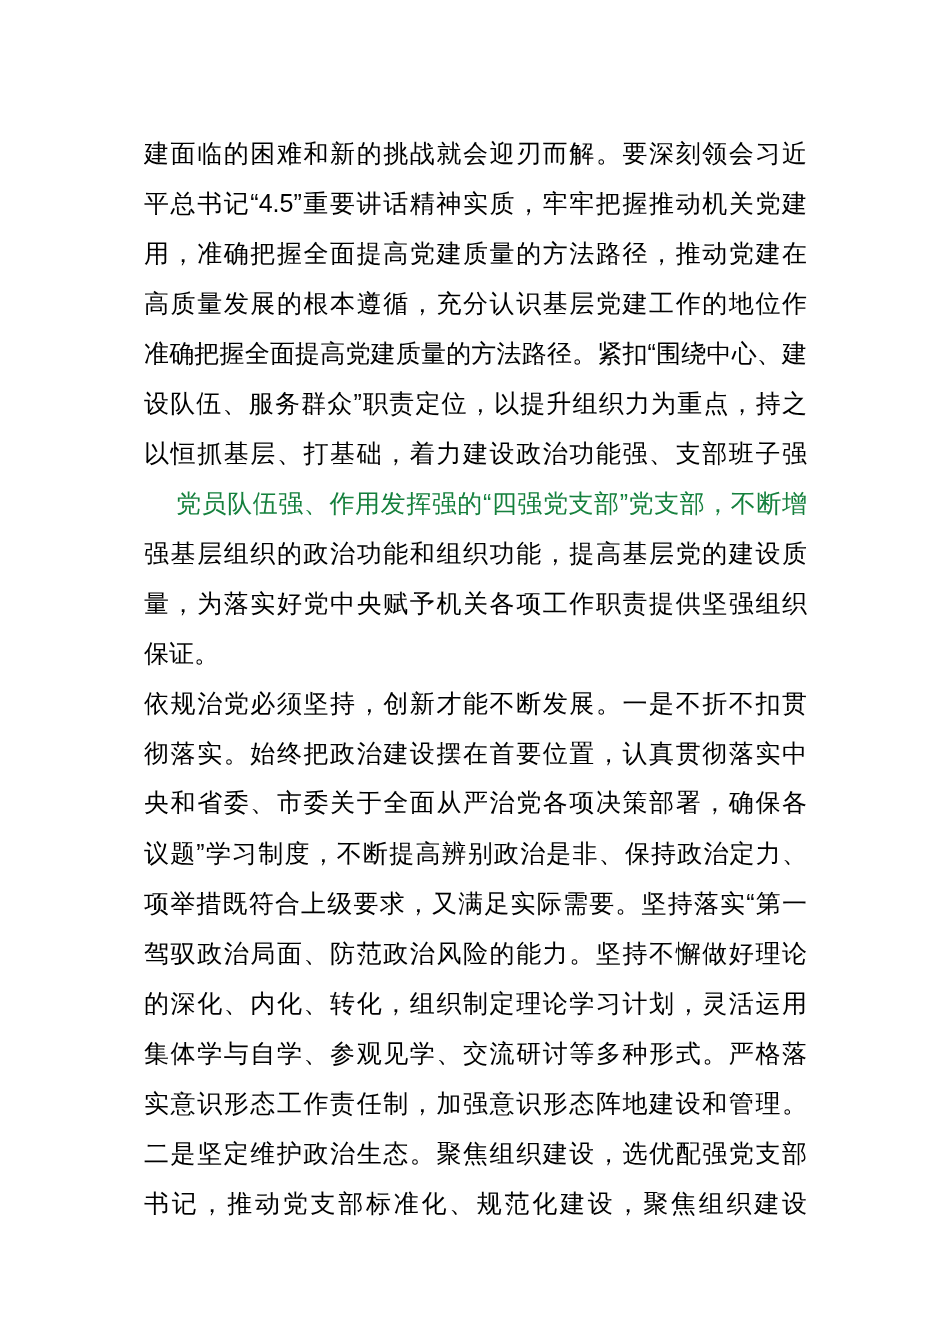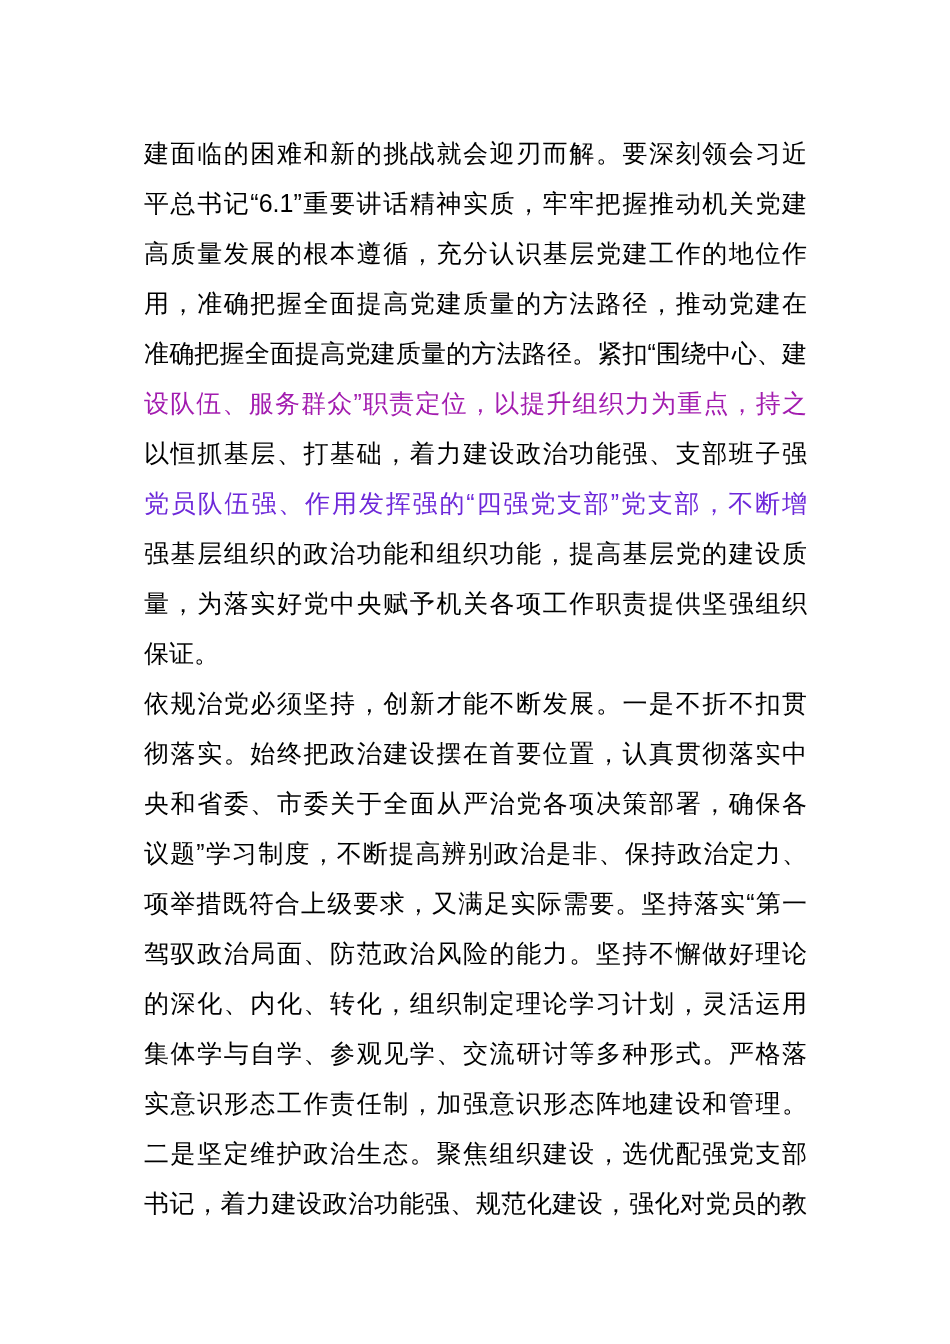--- a/index.html
+++ b/index.html
@@ -40,35 +40,35 @@
     text-align: right;
     text-align-last: left;
   }
 </style>
 </head>
 <body>
 
 <div class="page" style="background: rgb(255, 255, 255);">
   <div class="text-block" id="text-block">
       <div class="text-line" style="color: rgb(0, 0, 0);">建面临的困难和新的挑战就会迎刃而解。要深刻领会习近</div>
-      <div class="text-line" style="color: rgb(0, 0, 0);">平总书记“6.1”重要讲话精神实质，牢牢把握推动机关党建</div>
+      <div class="text-line" style="color: rgb(0, 0, 0);">平总书记“4.5”重要讲话精神实质，牢牢把握推动机关党建</div>
+      <div class="text-line" style="color: rgb(0, 0, 0);">用，准确把握全面提高党建质量的方法路径，推动党建在</div>
       <div class="text-line" style="color: rgb(0, 0, 0);">高质量发展的根本遵循，充分认识基层党建工作的地位作</div>
-      <div class="text-line" style="color: rgb(0, 0, 0);">用，准确把握全面提高党建质量的方法路径，推动党建在</div>
       <div class="text-line" style="color: rgb(0, 0, 0);">准确把握全面提高党建质量的方法路径。紧扣“围绕中心、建</div>
-      <div class="text-line" style="color: #a21caf;">设队伍、服务群众”职责定位，以提升组织力为重点，持之</div>
+      <div class="text-line" style="color: #000000;">设队伍、服务群众”职责定位，以提升组织力为重点，持之</div>
       <div class="text-line" style="color: rgb(0, 0, 0);">以恒抓基层、打基础，着力建设政治功能强、支部班子强</div>
-      <div class="text-line" style="color: #6d28d9;">党员队伍强、作用发挥强的“四强党支部”党支部，不断增</div>
+      <div class="text-line" style="color: #15803d; margin-left: 32px;">党员队伍强、作用发挥强的“四强党支部”党支部，不断增</div>
       <div class="text-line" style="color: rgb(0, 0, 0);">强基层组织的政治功能和组织功能，提高基层党的建设质</div>
       <div class="text-line" style="color: rgb(0, 0, 0);">量，为落实好党中央赋予机关各项工作职责提供坚强组织</div>
       <div class="text-line no-fill" style="color: rgb(0, 0, 0);">保证。</div>
       <div class="text-line" style="color: rgb(0, 0, 0);">依规治党必须坚持，创新才能不断发展。一是不折不扣贯</div>
       <div class="text-line" style="color: rgb(0, 0, 0);">彻落实。始终把政治建设摆在首要位置，认真贯彻落实中</div>
-      <div class="text-line" style="color: rgb(0, 0, 0);">央和省委、市委关于全面从严治党各项决策部署，确保各</div>
+      <div class="text-line" style="color: rgb(0, 0, 0); font-family: Liberation Serif, serif;">央和省委、市委关于全面从严治党各项决策部署，确保各</div>
       <div class="text-line" style="color: rgb(0, 0, 0);">议题”学习制度，不断提高辨别政治是非、保持政治定力、</div>
       <div class="text-line" style="color: rgb(0, 0, 0);">项举措既符合上级要求，又满足实际需要。坚持落实“第一</div>
       <div class="text-line" style="color: rgb(0, 0, 0);">驾驭政治局面、防范政治风险的能力。坚持不懈做好理论</div>
       <div class="text-line" style="color: rgb(0, 0, 0);">的深化、内化、转化，组织制定理论学习计划，灵活运用</div>
       <div class="text-line" style="color: rgb(0, 0, 0);">集体学与自学、参观见学、交流研讨等多种形式。严格落</div>
       <div class="text-line" style="color: rgb(0, 0, 0);">实意识形态工作责任制，加强意识形态阵地建设和管理。</div>
       <div class="text-line" style="color: rgb(0, 0, 0);">二是坚定维护政治生态。聚焦组织建设，选优配强党支部</div>
-      <div class="text-line" style="color: rgb(0, 0, 0);">书记，着力建设政治功能强、规范化建设，强化对党员的教</div>
+      <div class="text-line" style="color: rgb(0, 0, 0);">书记，推动党支部标准化、规范化建设，聚焦组织建设</div>
     </div>
 </div>
 
 </body></html>

